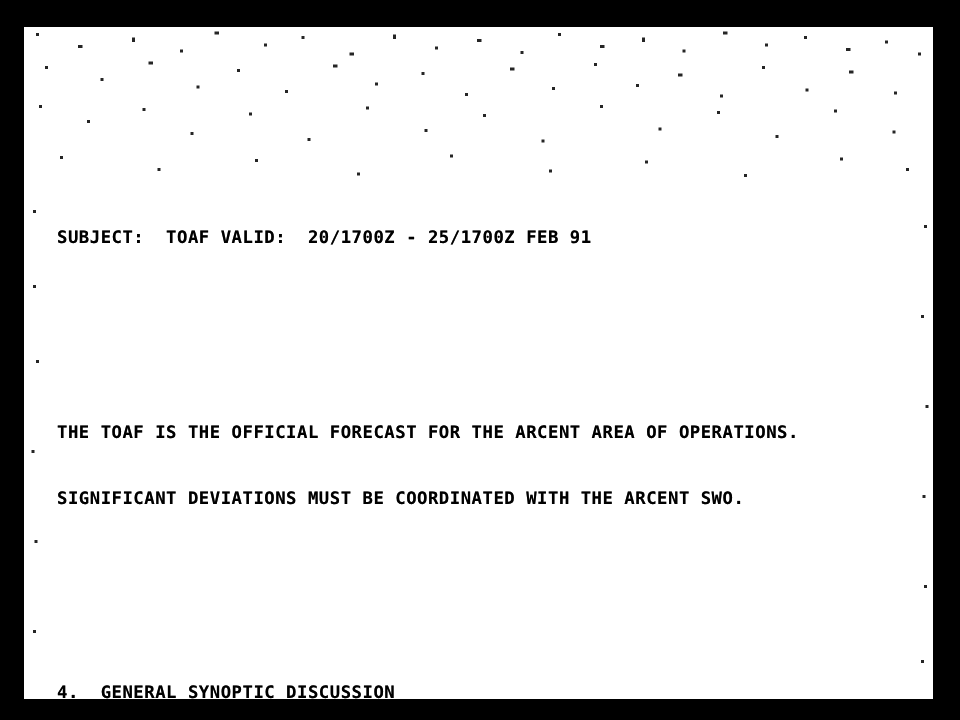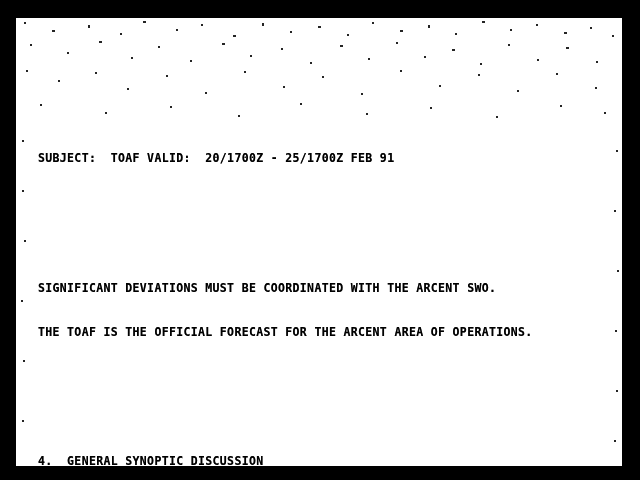--- a/index.html
+++ b/index.html
@@ -151,22 +151,22 @@
     </g>
   </svg>
 
   <div class="doc">
 
     <div class="blk">
       <span class="line">SUBJECT:  TOAF VALID:  20/1700Z - 25/1700Z FEB 91</span>
     </div>
 
     <div class="blk">
+      <span class="line">THE TOAF IS THE OFFICIAL FORECAST FOR THE ARCENT AREA OF OPERATIONS.</span>
       <span class="line">SIGNIFICANT DEVIATIONS MUST BE COORDINATED WITH THE ARCENT SWO.</span>
-      <span class="line">THE TOAF IS THE OFFICIAL FORECAST FOR THE ARCENT AREA OF OPERATIONS.</span>
     </div>
 
     <div class="blk">
       <span class="line">4.  GENERAL SYNOPTIC DISCUSSION</span>
     </div>
 
     
 
     
 

